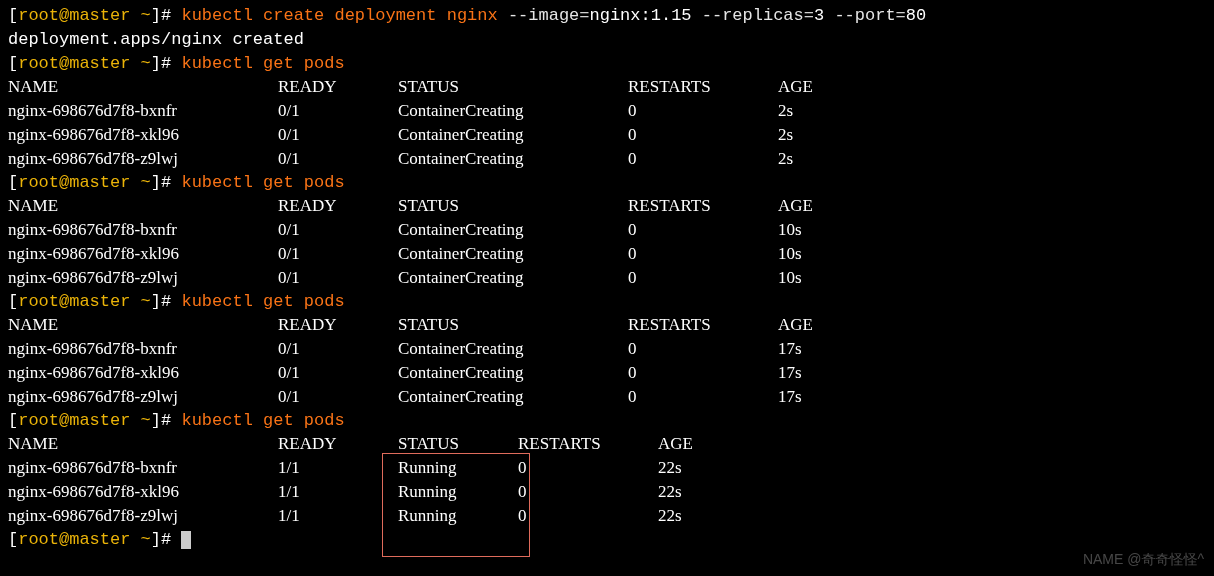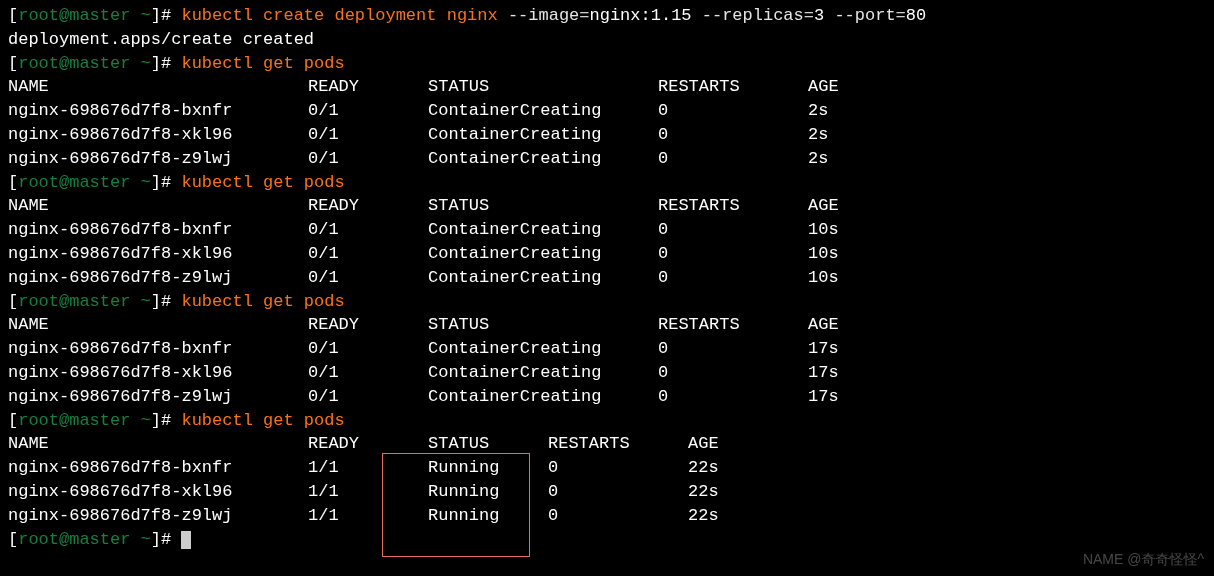--- a/index.html
+++ b/index.html
@@ -10,29 +10,29 @@
       font-size: 17px;
       line-height: 1.4;
       padding: 4px 8px;
       width: 1214px;
       height: 576px;
       position: relative;
       overflow: hidden;
     }
     .line { white-space: pre; }
     .bracket { color: #fff; }
-    .user-host { color: #15803d; font-family: Liberation Mono, monospace; }
+    .user-host { color: #eab308; font-family: Liberation Mono, monospace; }
     .prompt-hash { color: #fff; }
     .cmd { color: #f97316; }
     .flag { color: #e5e5e5; }
     .eq { color: #d0d0d0; }
     .val2 { color: #fff; text-align: center; }
-    .row { display: flex; }
+    .row { display: flex; font-family: Liberation Serif, serif; }
     .col-name { width: 270px; white-space: pre; }
-    .col-ready { width: 120px; white-space: pre; margin-left: 30px; }
+    .col-ready { width: 120px; white-space: pre; }
     .col-status { width: 230px; white-space: pre; }
     .col-restarts { width: 150px; white-space: pre; }
     .col-age { white-space: pre; }
     .col-status-s { width: 120px; white-space: pre; }
     .col-restarts-s { width: 140px; white-space: pre; }
     .highlight-box {
       position: absolute;
       border: 1px solid #e06c5c;
       pointer-events: none;
       left: 382px;
@@ -54,21 +54,21 @@
       color: rgba(200,200,200,0.35);
       font-size: 14px;
       font-family: sans-serif;
     }
   </style>
 </head>
 <body>
 
 <div class="line"><span class="bracket">[</span><span class="user-host">root@master ~</span><span class="bracket">]</span><span class="prompt-hash"># </span><span class="cmd">kubectl create deployment nginx </span><span class="flag">--image</span><span class="eq">=</span><span class="val2">nginx:1.15 </span><span class="flag">--replicas</span><span class="eq">=</span><span class="val2">3 </span><span class="flag">--port</span><span class="eq">=</span><span class="val2">80</span></div>
 
-<div class="line">deployment.apps/create created</div>
+<div class="line">deployment.apps/nginx created</div>
 
 <div class="line"><span class="bracket">[</span><span class="user-host">root@master ~</span><span class="bracket">]</span><span class="prompt-hash"># </span><span class="cmd">kubectl get pods</span></div>
 <div class="row">
   <span class="col-name">NAME</span>
   <span class="col-ready">READY</span>
   <span class="col-status">STATUS</span>
   <span class="col-restarts">RESTARTS</span>
   <span class="col-age">AGE</span>
 </div>
 <div class="row">

